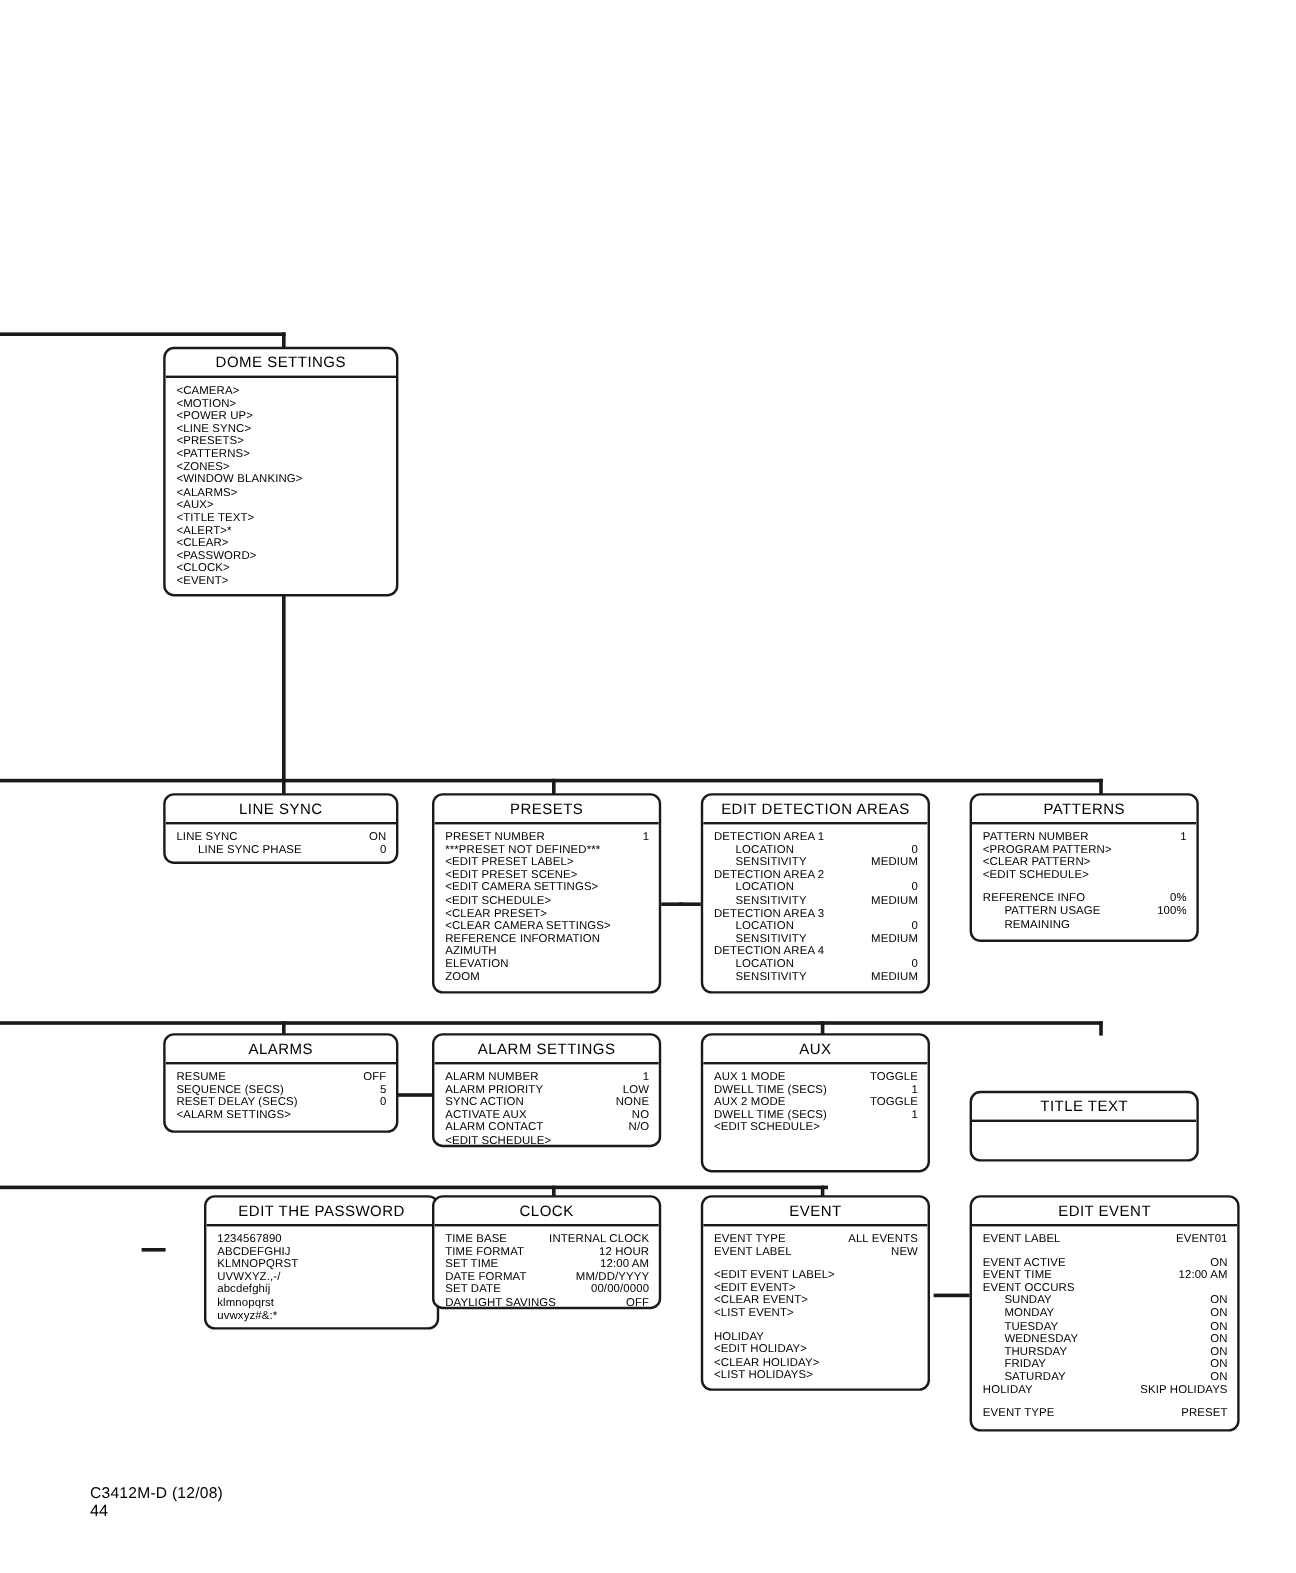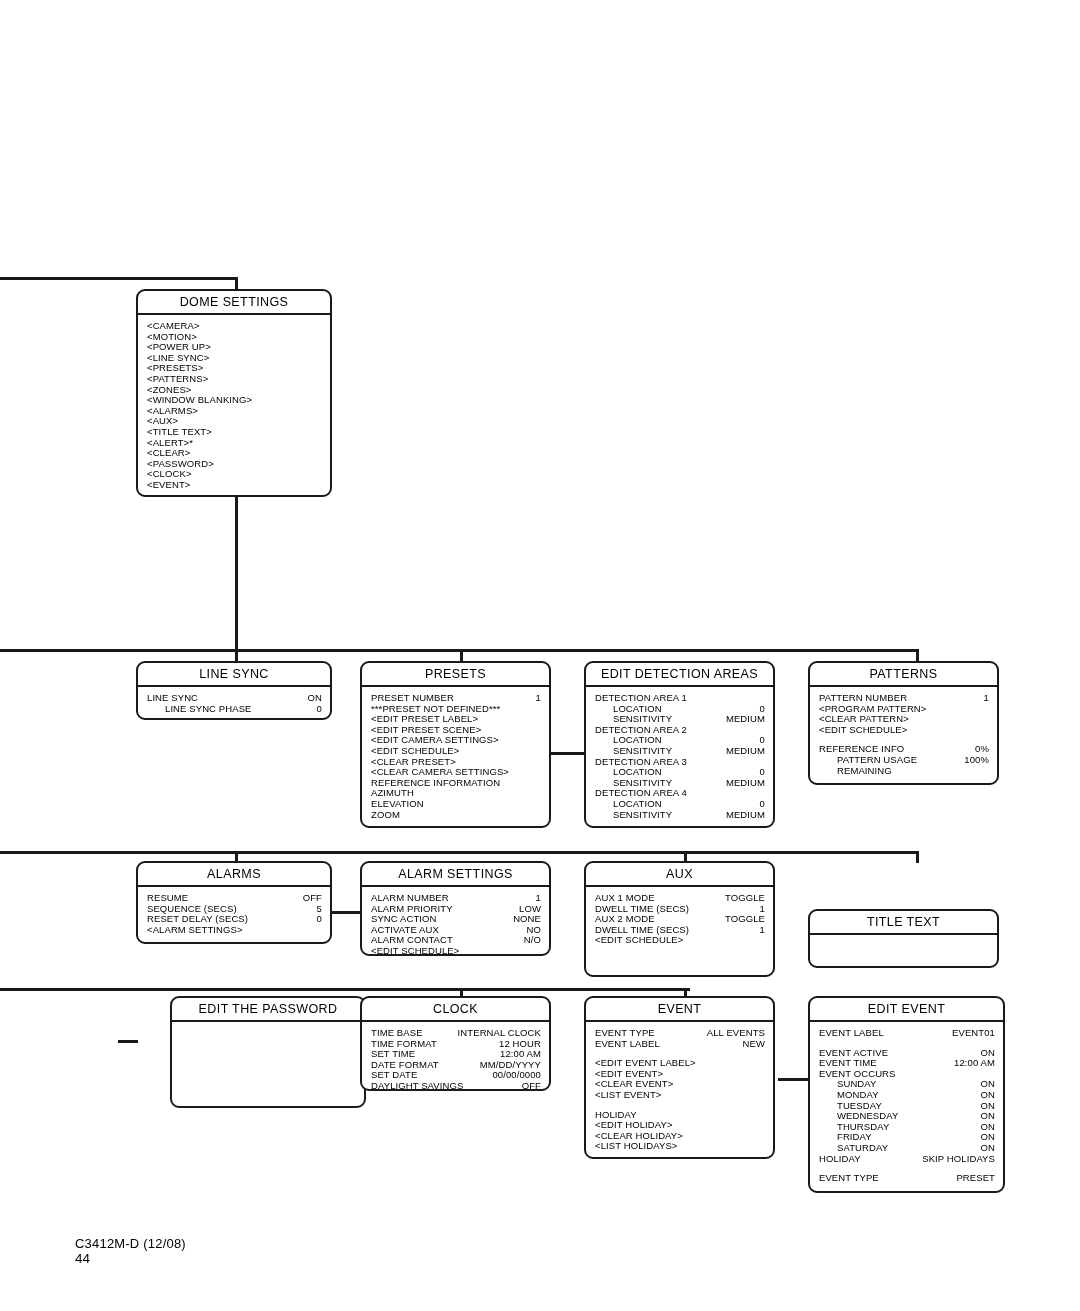--- a/index.html
+++ b/index.html
@@ -379,20 +379,29 @@
         </div>
       </div>
   </div>
 
   <div class="box" style="left:808px; top:861px; width:191px; height:59px;margin-top:48px;">
     <div class="box-title">TITLE TEXT</div>
   </div>
 
   <div class="box" style="left:136px; top:996px; width:196px; height:112px;margin-left:34px;">
     <div class="box-title">EDIT THE PASSWORD</div>
+    <div class="box-body">
+        <div class="line-item">1234567890</div>
+        <div class="line-item">ABCDEFGHIJ</div>
+        <div class="line-item">KLMNOPQRST</div>
+        <div class="line-item">UVWXYZ.,-/</div>
+        <div class="line-item">abcdefghij</div>
+        <div class="line-item">klmnopqrst</div>
+        <div class="line-item">uvwxyz#&amp;:*</div>
+      </div>
   </div>
 
   <div class="box" style="left:360px; top:996px; width:191px; height:95px;">
     <div class="box-title">CLOCK</div>
     <div class="box-body">
         <div class="row">
           <span class="lbl">TIME BASE</span>
           <span class="val">INTERNAL CLOCK</span>
         </div>
         <div class="row">
@@ -459,21 +468,21 @@
           <span class="lbl">&lt;CLEAR HOLIDAY&gt;</span>
           <span class="val"></span>
         </div>
         <div class="row">
           <span class="lbl">&lt;LIST HOLIDAYS&gt;</span>
           <span class="val"></span>
         </div>
       </div>
   </div>
 
-  <div class="box" style="left:808px; top:996px; width:197px; height:197px;">
+  <div class="box" style="left:808px; top:996px; width:225px; height:197px;">
     <div class="box-title">EDIT EVENT</div>
     <div class="box-body">
         <div class="row">
           <span class="lbl">EVENT LABEL</span>
           <span class="val">EVENT01</span>
         </div>
         <div class="spacer"></div>
         <div class="row">
           <span class="lbl">EVENT ACTIVE</span>
           <span class="val">ON</span>

